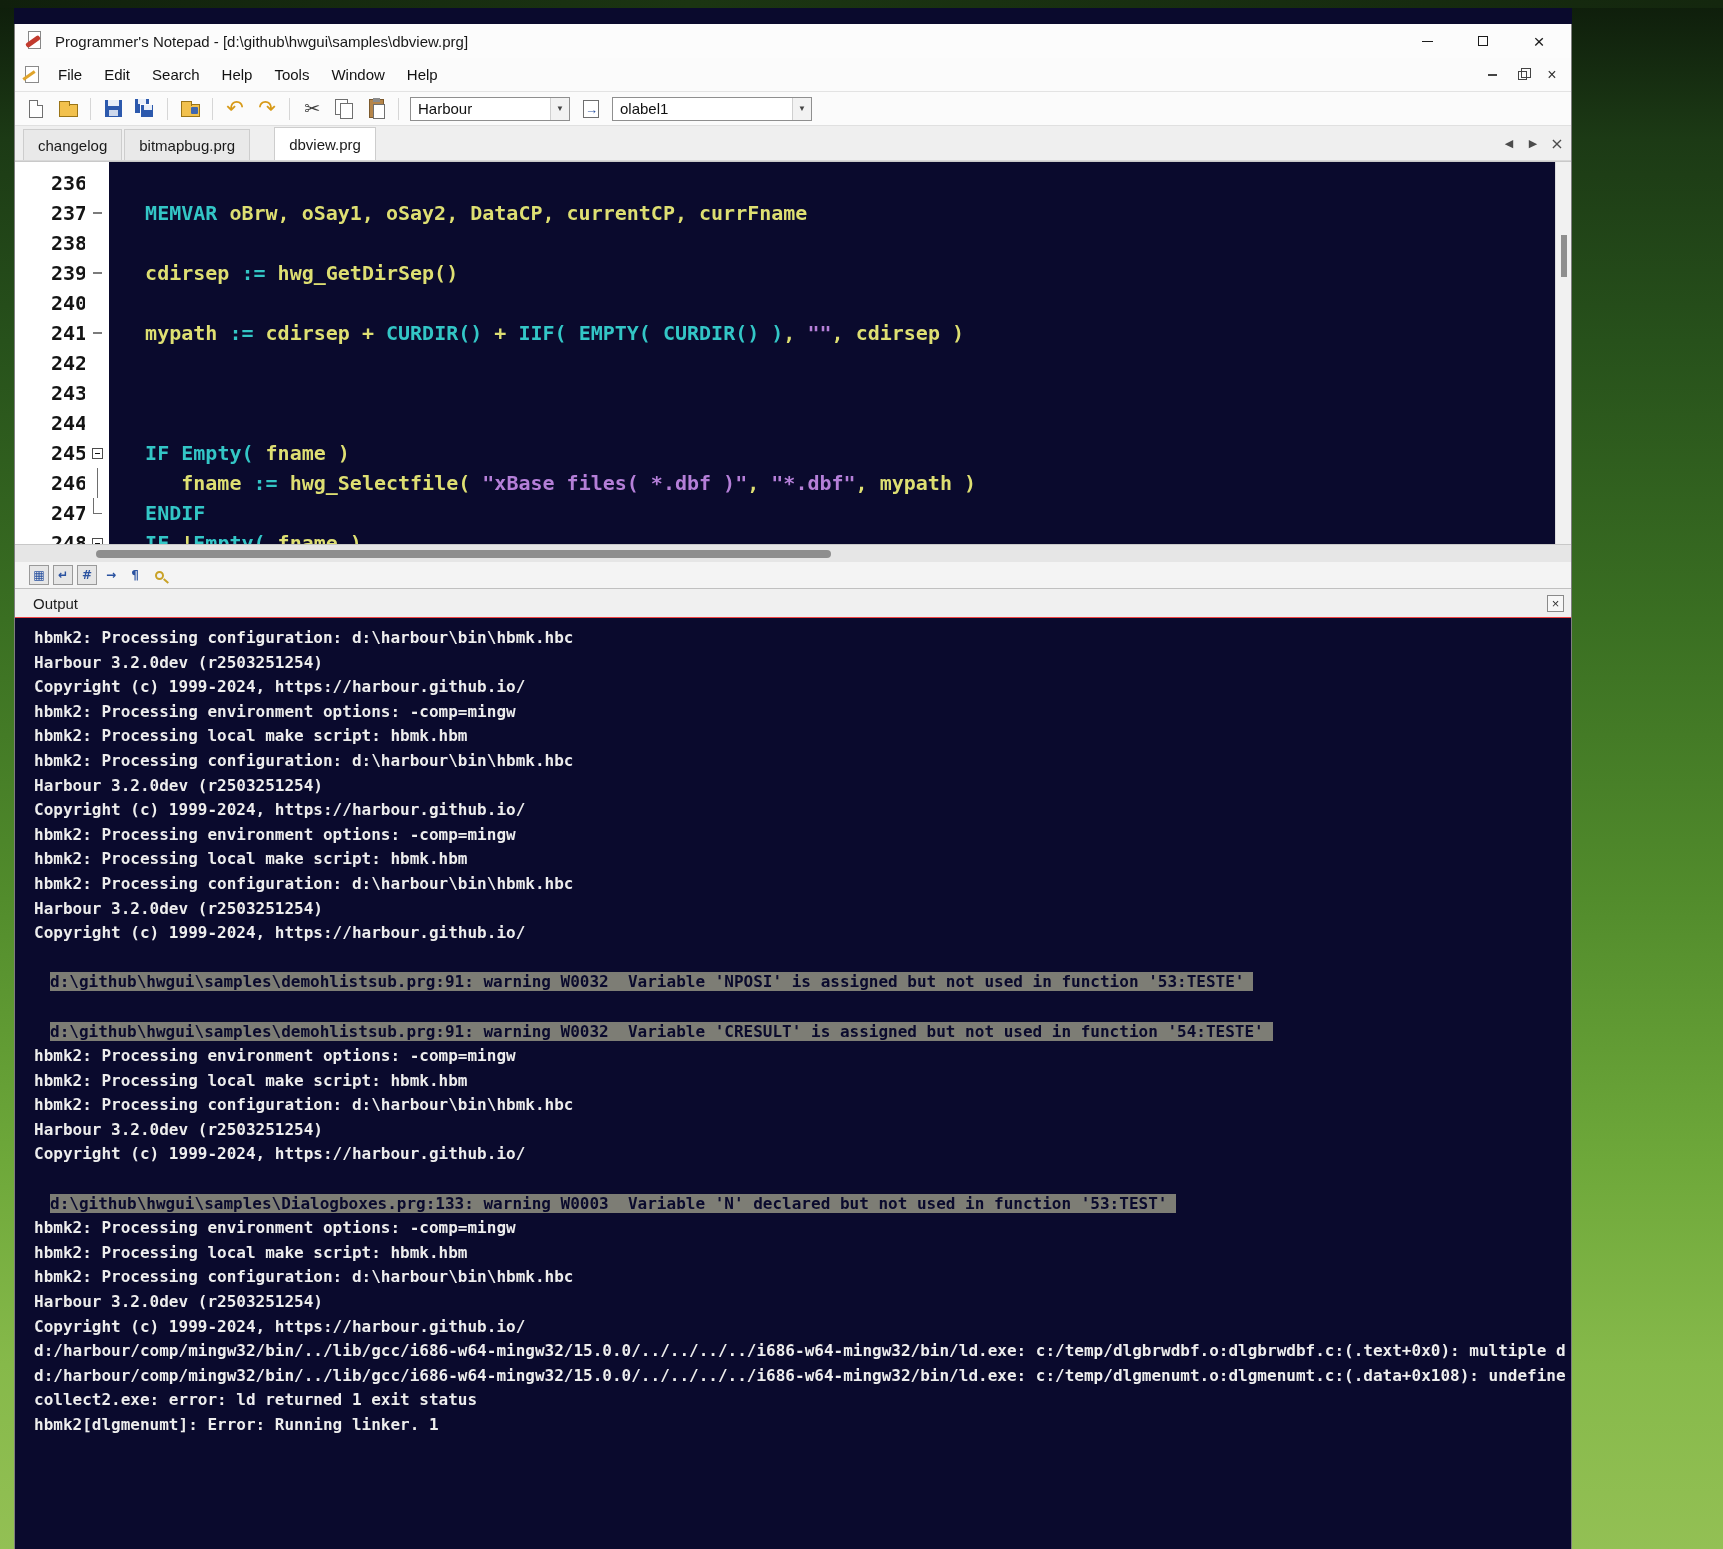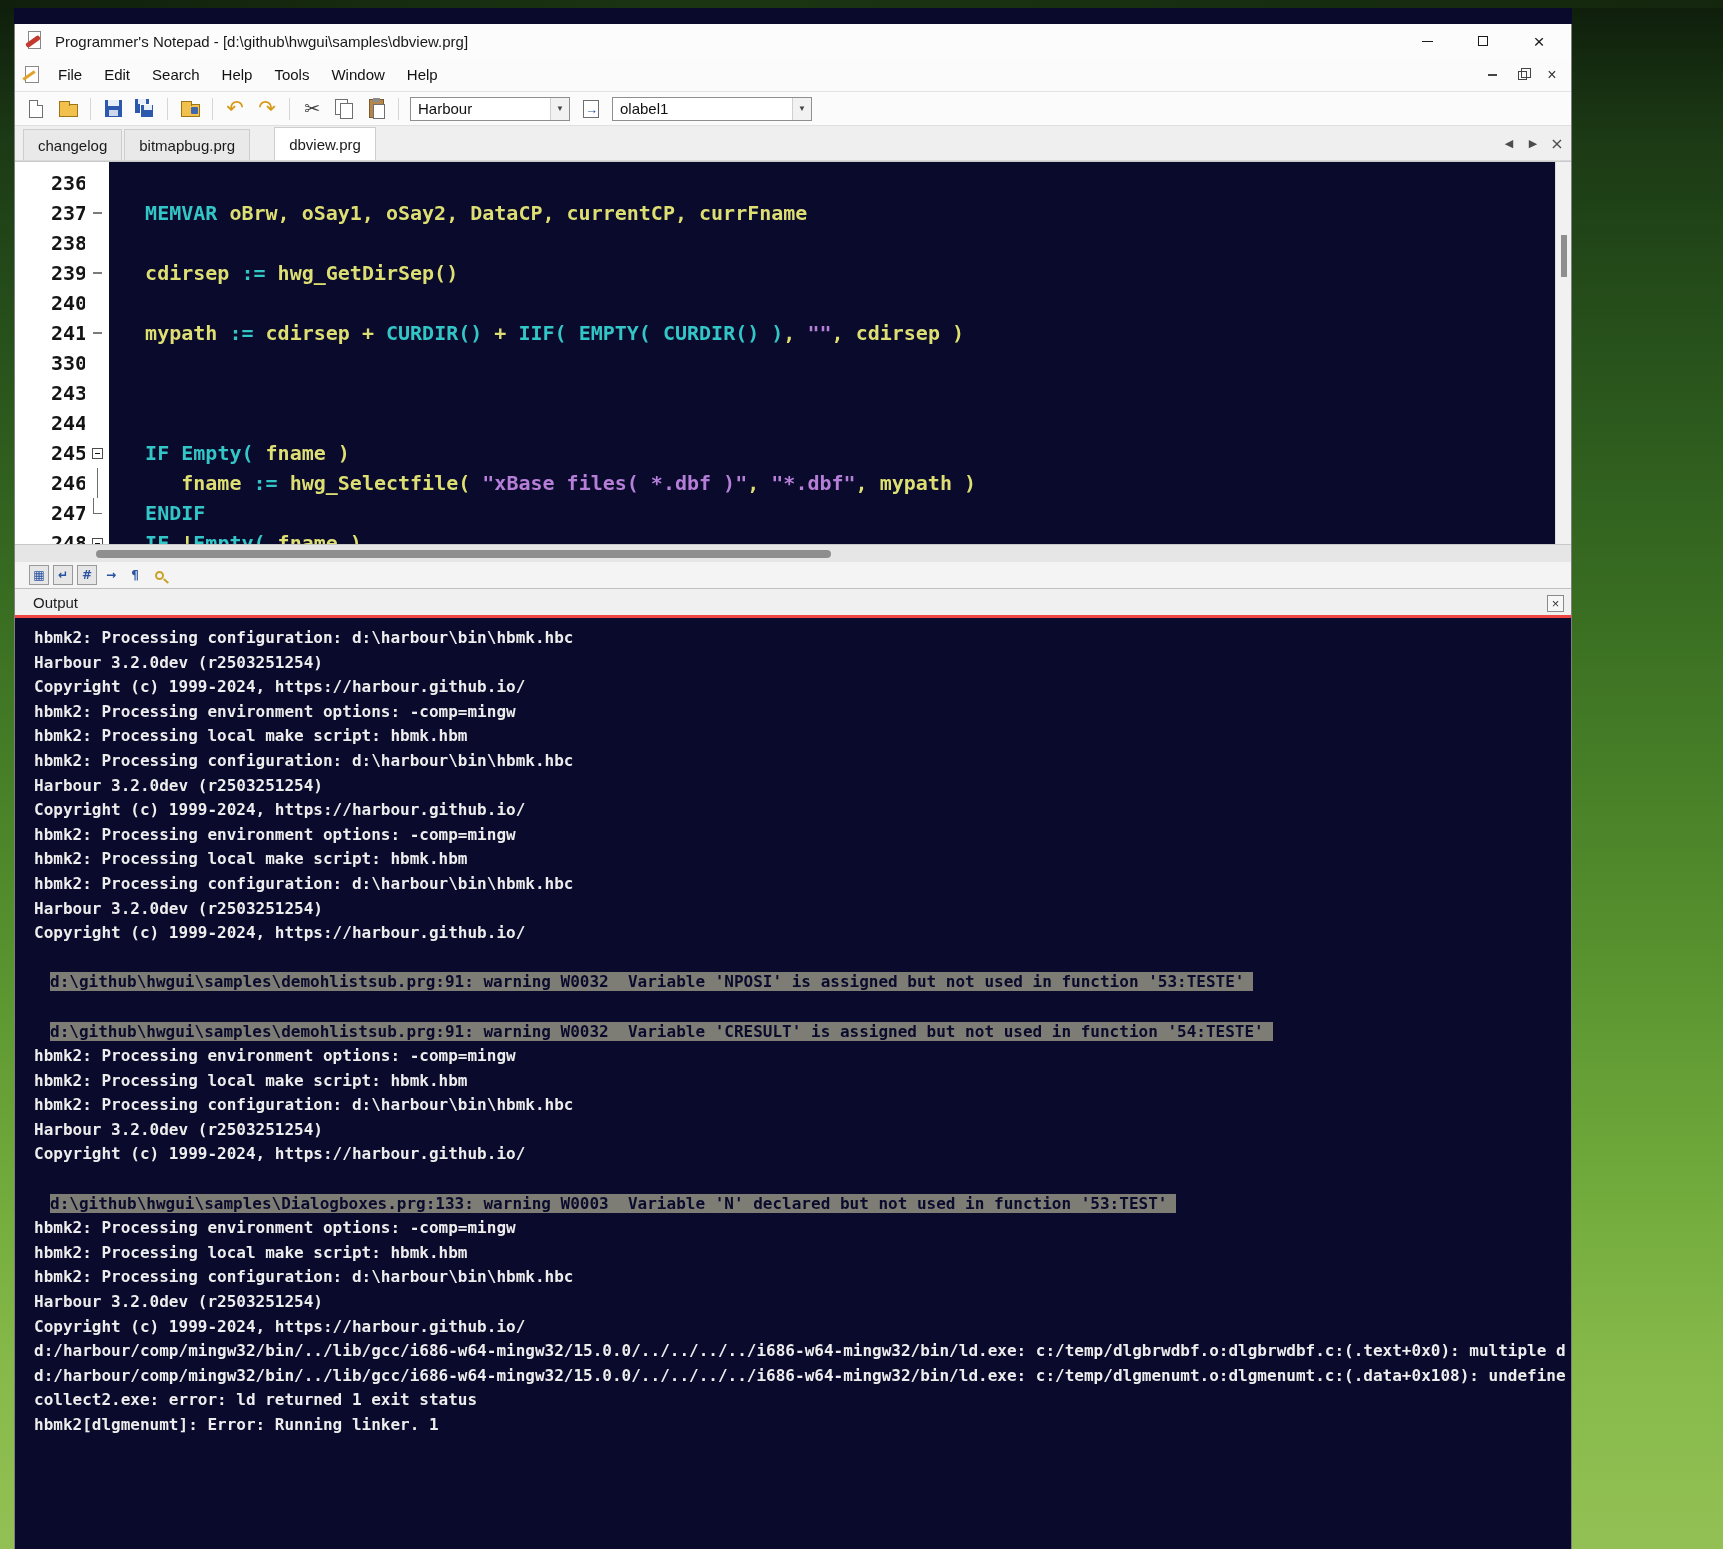--- a/index.html
+++ b/index.html
@@ -136,21 +136,21 @@
   .minibar { height:26px; background:#f4f4f4; display:flex; align-items:center;
              padding-left:14px; gap:4px; flex:0 0 auto; }
   .mini-btn { width:20px; height:20px; display:flex; align-items:center; justify-content:center;
               font-size:12px; color:#2a52a0; font-family:"DejaVu Sans", sans-serif; font-weight:bold; }
   .mini-btn.pressed { border:1px solid #9a9a9a; background:#e6e6e6; }
   .lens { width:9px; height:9px; border:2px solid #c9a227; border-radius:50%; position:relative; }
   .lens::after { content:""; position:absolute; left:6px; top:7px; width:6px; height:2px;
                  background:#c9a227; transform:rotate(40deg); }
 
   
-  .output-titlebar { height:30px; background:#f0f0f0; border-top:1px solid #c0c0c0; border-bottom:3px solid #ef4444;
+  .output-titlebar { height:30px; background:#f0f0f0; border-top:1px solid #c0c0c0; border-bottom:1px solid #ef4444;
                      display:flex; align-items:center; padding-left:18px; position:relative; flex:0 0 auto; }
   .output-title { font-size:15px; color:#1d1d1d; }
   .output-close { position:absolute; right:7px; top:6px; width:17px; height:17px; border:1px solid #8a8a8a;
                   background:#f7f7f7; display:flex; align-items:center; justify-content:center;
                   font-size:13px; color:#333; }
   .output { flex:1; background:var(--editor-bg,#0a0a2d); overflow:hidden; padding:8px 0 0 19px; }
   .oline { height:24.6px; line-height:24.6px; white-space:pre;
            font-family:"DejaVu Sans Mono", monospace; font-weight:bold; font-size:16px;
            color:var(--out-text,#ededed); }
   .oline .hl { background:var(--hl-bg,#7d7d75); color:var(--hl-text,#0a0a2d); padding-right:9px;margin-left:16px; }
@@ -266,21 +266,21 @@
     </div>
 
     <div class="editor">
       <div class="gutter" id="gutter">
           <div class="ln">236</div>
           <div class="ln">237</div>
           <div class="ln">238</div>
           <div class="ln">239</div>
           <div class="ln">240</div>
           <div class="ln">241</div>
-          <div class="ln">330</div>
+          <div class="ln">242</div>
           <div class="ln">243</div>
           <div class="ln">244</div>
           <div class="ln">245</div>
           <div class="ln">246</div>
           <div class="ln">247</div>
           <div class="ln">248</div>
         </div>
       <div class="foldcol" id="foldcol">
           <div class="fcell"></div>
           <div class="fcell">

